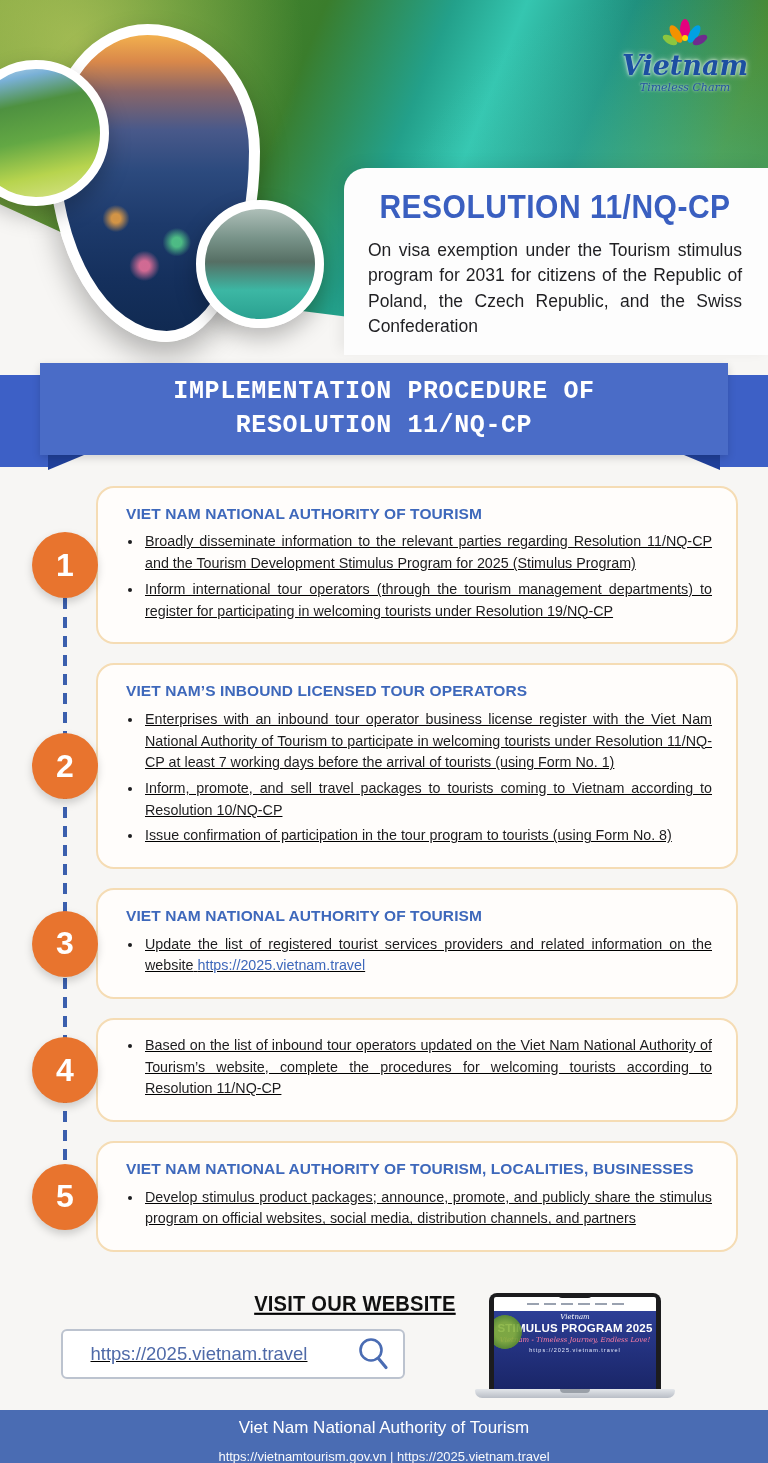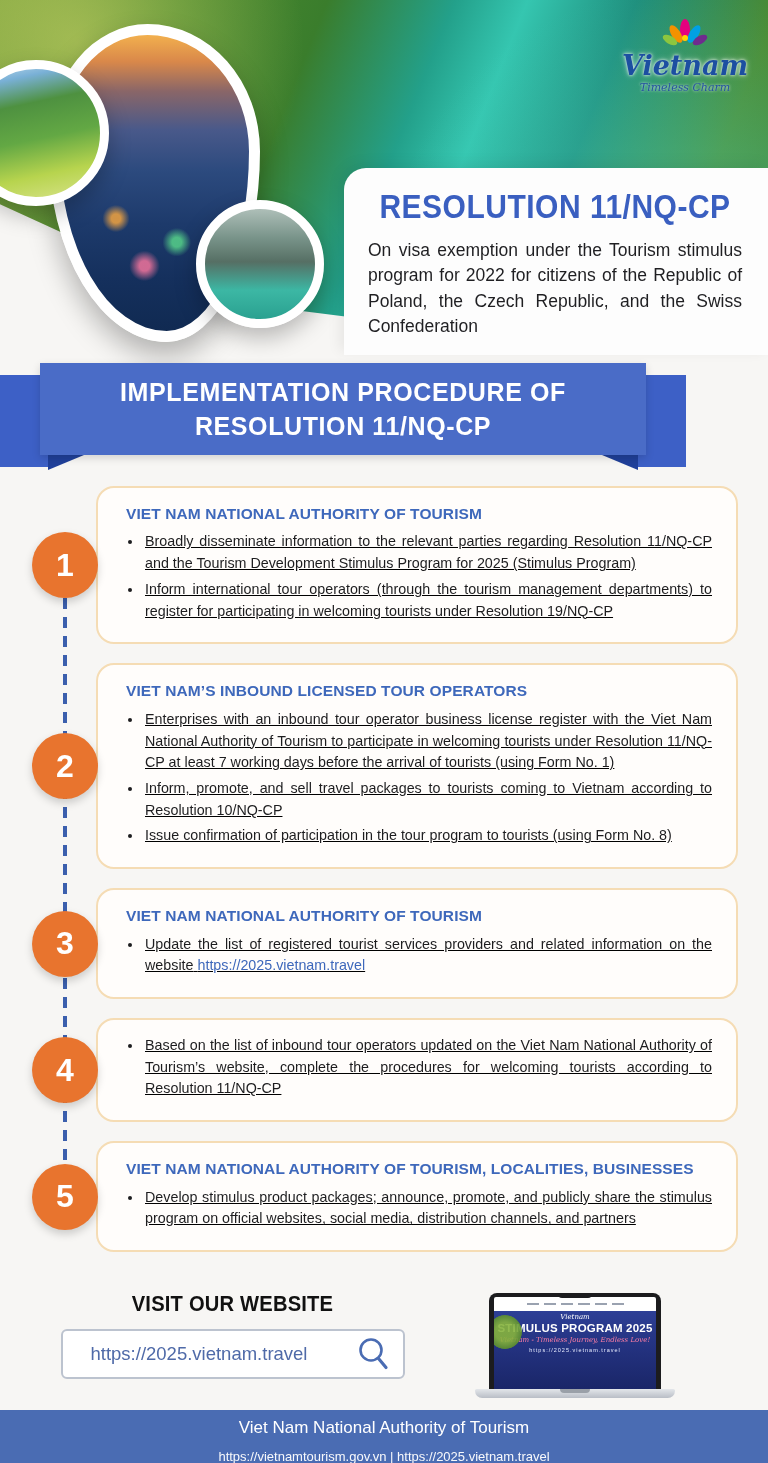--- a/index.html
+++ b/index.html
@@ -66,21 +66,21 @@
   .title-panel h1 {
     text-align:center; color:#3a5fc0; font-size:30px; letter-spacing:.5px;
     font-weight:bold; transform:scale(1,1.12); transform-origin:top center;
     margin-bottom:16px; white-space:nowrap;
   }
   .title-panel p {
     font-size:17.5px; color:#1f1f22; line-height:1.45; text-align:justify;
   }
 
   
-  .ribbon { position:relative; width:686px; height:115px; }
+  .ribbon { position:relative; width:768px; height:115px;font-family:Liberation Mono, monospace; }
   .ribbon .tab {
     position:absolute; top:20px; height:92px; width:48px; background:#3d60c6;
   }
   .ribbon .tab.left { left:0; } .ribbon .tab.right { right:0; }
   .ribbon .fold {
     position:absolute; top:100px; width:36px; height:15px; background:#20409a;
   }
   .ribbon .fold.left { left:48px; clip-path:polygon(0 0, 100% 0, 0 100%); }
   .ribbon .fold.right { right:48px; clip-path:polygon(0 0, 100% 0, 100% 100%); }
   .ribbon .band {
@@ -117,21 +117,21 @@
   }
   .card ul { list-style:disc; padding-left:17px;text-decoration:underline; }
   .card li {
     font-size:14.3px; color:#1d1d1f; line-height:1.52; text-align:justify;
     margin-bottom:4px; padding-left:2px;
   }
   .card a { color:#3e68bb; text-decoration:none; }
 
   
   .website { display:flex; align-items:flex-start; padding:14px 0 0 0; height:135px; }
-  .website-left { width:465px; text-align:center; }
+  .website-left { width:465px; text-align:right;text-decoration:underline; }
   .website-title {
     font-size:21px; font-weight:bold; color:#111; letter-spacing:.2px;
     transform:scale(.96,1.08); margin-bottom:14px;
   }
   .url-box {
     width:344px; height:50px; margin:0 auto; background:#fff;
     border:2px solid #bcc3cf; border-radius:6px;
     display:flex; align-items:center; justify-content:space-between;
     padding:0 12px 0 28px;
   }
@@ -195,21 +195,21 @@
       <ellipse cx="8" cy="22" rx="4" ry="8" fill="#8cc63f" transform="rotate(-60 8 22)"></ellipse>
       <ellipse cx="38" cy="22" rx="4" ry="8" fill="#6f2b8e" transform="rotate(60 38 22)"></ellipse>
       <circle cx="23" cy="20" r="3" fill="#ffd400"></circle>
     </svg>
     <span class="logo-name">Vietnam</span>
     <span class="logo-tagline">Timeless Charm</span>
   </div>
 
   <div class="title-panel">
     <h1>RESOLUTION 11/NQ-CP</h1>
-    <p>On visa exemption under the Tourism stimulus program for 2022 for citizens of the Republic of Poland, the Czech Republic, and the Swiss Confederation</p>
+    <p>On visa exemption under the Tourism stimulus program for 2031 for citizens of the Republic of Poland, the Czech Republic, and the Swiss Confederation</p>
   </div>
 </div>
 
 <div class="ribbon">
   <div class="tab left"></div>
   <div class="tab right"></div>
   <div class="fold left"></div>
   <div class="fold right"></div>
   <div class="band">
     <div>IMPLEMENTATION PROCEDURE OF</div>

